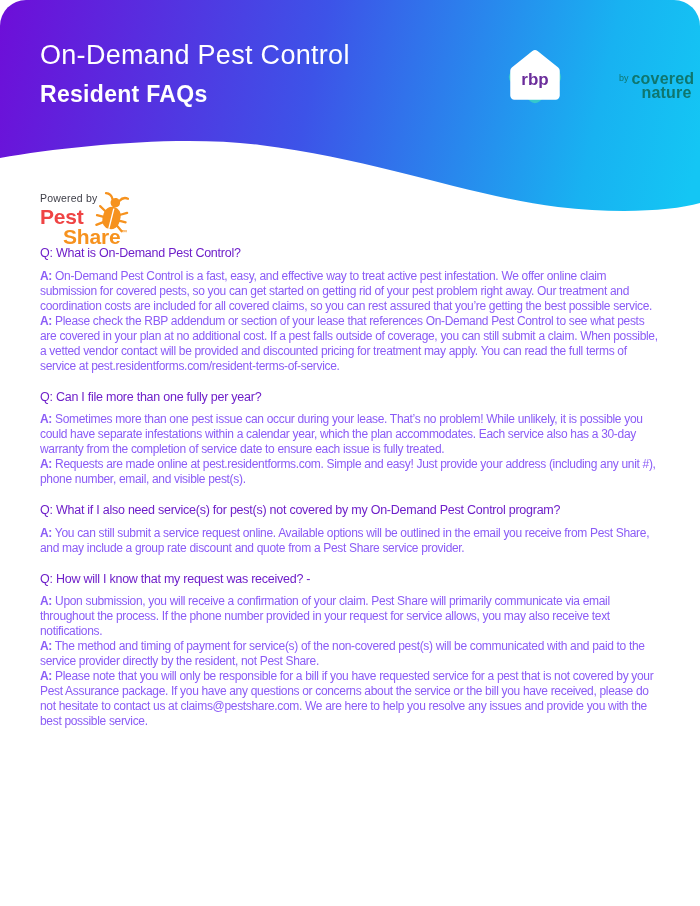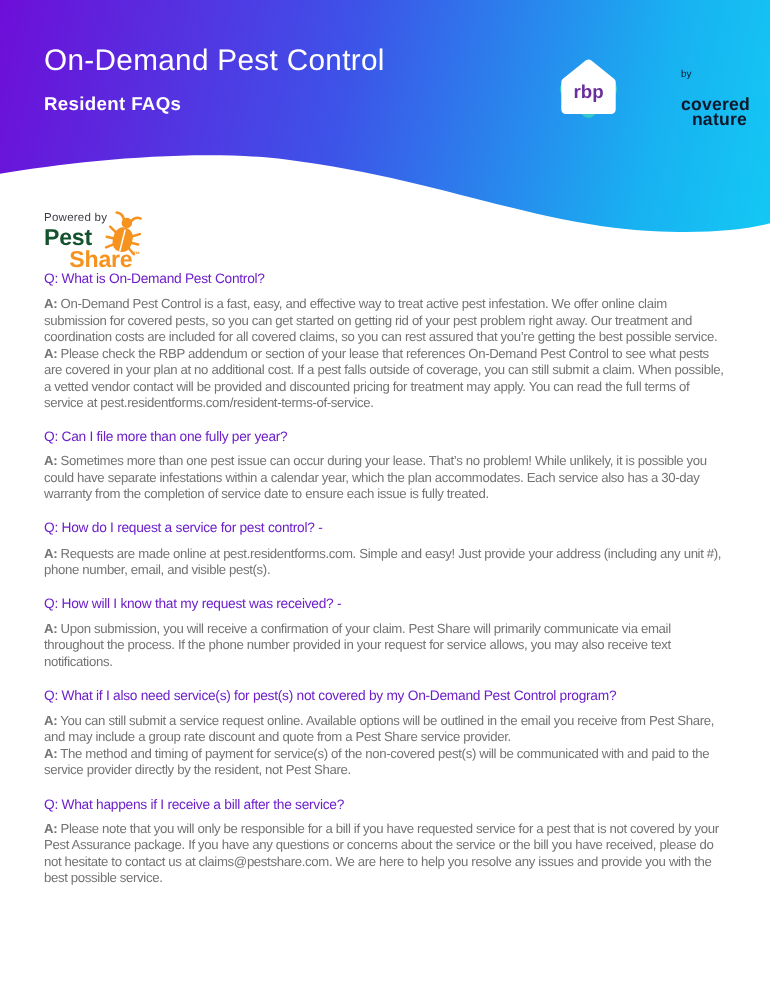--- a/index.html
+++ b/index.html
@@ -1,49 +1,49 @@
 <!DOCTYPE html>
 <html><head>
 <meta charset="utf-8">
 <style>
   html,body { margin:0; padding:0; background:#ffffff; }
   .page {
     position:relative; width:700px; height:906px; background:#ffffff;
-    overflow:hidden; font-family:"Liberation Sans", sans-serif;
+    overflow:hidden; font-family:"Liberation Sans", sans-serif;border-radius:26px;
   }
 
   
   .hdr-svg { position:absolute; top:0; left:0; display:block; }
   .hero-title { position:absolute; left:40px; top:36px; color:#ffffff; }
   .hero-title .t1 { font-size:27px; font-weight:400; line-height:39px; letter-spacing:.3px; }
-  .hero-title .t2 { font-size:17px; font-weight:700; line-height:39px; letter-spacing:.3px; }
+  .hero-title .t2 { font-size:23px; font-weight:700; line-height:39px; letter-spacing:.3px; }
 
   .rbp-lockup { position:absolute; left:502px; top:44px; display:flex; align-items:center;gap:44px; }
-  .sn-block { margin-left:7px; display:flex; color:#0f172a;flex-direction:column; }
+  .sn-block { margin-left:7px; display:flex; color:#0f766e; }
   .sn-by { font-size:9px; font-weight:400; margin:18px 3px 0 0; }
   .sn-words { font-weight:700; font-size:16px; line-height:14px; margin-top:17px; letter-spacing:.2px; }
   .sn-words .w2 { margin-left:10px;text-align:center; }
 
   
   .powered { position:absolute; left:40px; top:156px; width:150px; height:62px;margin-top:36px; }
   .powered .pb-label { font-size:10.5px; color:#3d3d47; letter-spacing:.2px; }
-  .powered .pest  { position:absolute; left:0;  top:13px; font-size:21px; font-weight:800; color:#14532d; letter-spacing:-.2px; }
+  .powered .pest  { position:absolute; left:0;  top:13px; font-size:21px; font-weight:800; color:#ef4444; letter-spacing:-.2px; }
   .powered .share { position:absolute; left:23px; top:33px; font-size:21px; font-weight:800; color:#f6921e; letter-spacing:-.2px; }
   .powered .tm { font-size:7px; vertical-align:9px; font-weight:700; }
   .powered .bug { position:absolute; left:57px; top:0px; transform:rotate(14deg); }
 
   
   .faqs { position:absolute; left:40px; top:246px; width:622px; }
   .faq-item .q {
     color:#6e1fc9; font-weight:400; font-size:12.5px; line-height:15.5px;
     letter-spacing:-.25px; margin:16px 0 7px 0;
   }
   .faq-item:first-child .q { margin-top:0; }
   .faq-item .a {
-    color:#737373; font-size:12px; line-height:15px; letter-spacing:-.32px;
+    color:#8b5cf6; font-size:12px; line-height:15px; letter-spacing:-.32px;
   }
   .faq-item .a .a-prefix { font-weight:700; }
 </style>
 </head>
 <body>
 
 <div class="page">
 
   <svg class="hdr-svg" width="700" height="220" viewBox="0 0 700 220" preserveAspectRatio="none">
     <defs>
@@ -107,37 +107,35 @@
     <div class="faq-item">
       <div class="a"><span class="a-prefix">A:</span> <span class="a-text">Please check the RBP addendum or section of your lease that references On-Demand Pest Control to see what pests are covered in your plan at no additional cost. If a pest falls outside of coverage, you can still submit a claim. When possible, a vetted vendor contact will be provided and discounted pricing for treatment may apply. You can read the full terms of service at pest.residentforms.com/resident-terms-of-service.</span></div>
     </div>
 
     <div class="faq-item">
       <div class="q"><span class="q-prefix">Q:</span> <span class="q-text">Can I file more than one fully per year?</span></div>
       <div class="a"><span class="a-prefix">A:</span> <span class="a-text">Sometimes more than one pest issue can occur during your lease. That’s no problem! While unlikely, it is possible you could have separate infestations within a calendar year, which the plan accommodates. Each service also has a 30-day warranty from the completion of service date to ensure each issue is fully treated.</span></div>
     </div>
 
     <div class="faq-item">
-      <div class="q"><span class="q-prefix">Q:</span> <span class="q-text">How do I request a service for pest control? -</span></div>
       <div class="a"><span class="a-prefix">A:</span> <span class="a-text">Requests are made online at pest.residentforms.com. Simple and easy! Just provide your address (including any unit #), phone number, email, and visible pest(s).</span></div>
+    </div>
+
+    <div class="faq-item">
+      <div class="q"><span class="q-prefix">Q:</span> <span class="q-text">What if I also need service(s) for pest(s) not covered by my On-Demand Pest Control program?</span></div>
+      <div class="a"><span class="a-prefix">A:</span> <span class="a-text">You can still submit a service request online. Available options will be outlined in the email you receive from Pest Share, and may include a group rate discount and quote from a Pest Share service provider.</span></div>
     </div>
 
     <div class="faq-item">
       <div class="q"><span class="q-prefix">Q:</span> <span class="q-text">How will I know that my request was received? -</span></div>
       <div class="a"><span class="a-prefix">A:</span> <span class="a-text">Upon submission, you will receive a confirmation of your claim. Pest Share will primarily communicate via email throughout the process. If the phone number provided in your request for service allows, you may also receive text notifications.</span></div>
     </div>
 
     <div class="faq-item">
-      <div class="q"><span class="q-prefix">Q:</span> <span class="q-text">What if I also need service(s) for pest(s) not covered by my On-Demand Pest Control program?</span></div>
-      <div class="a"><span class="a-prefix">A:</span> <span class="a-text">You can still submit a service request online. Available options will be outlined in the email you receive from Pest Share, and may include a group rate discount and quote from a Pest Share service provider.</span></div>
-    </div>
-
-    <div class="faq-item">
       <div class="a"><span class="a-prefix">A:</span> <span class="a-text">The method and timing of payment for service(s) of the non-covered pest(s) will be communicated with and paid to the service provider directly by the resident, not Pest Share.</span></div>
     </div>
 
     <div class="faq-item">
-      <div class="q"><span class="q-prefix">Q:</span> <span class="q-text">What happens if I receive a bill after the service?</span></div>
       <div class="a"><span class="a-prefix">A:</span> <span class="a-text">Please note that you will only be responsible for a bill if you have requested service for a pest that is not covered by your Pest Assurance package. If you have any questions or concerns about the service or the bill you have received, please do not hesitate to contact us at claims@pestshare.com. We are here to help you resolve any issues and provide you with the best possible service.</span></div>
     </div>
   </div>
 
 </div>
 
 </body></html>

